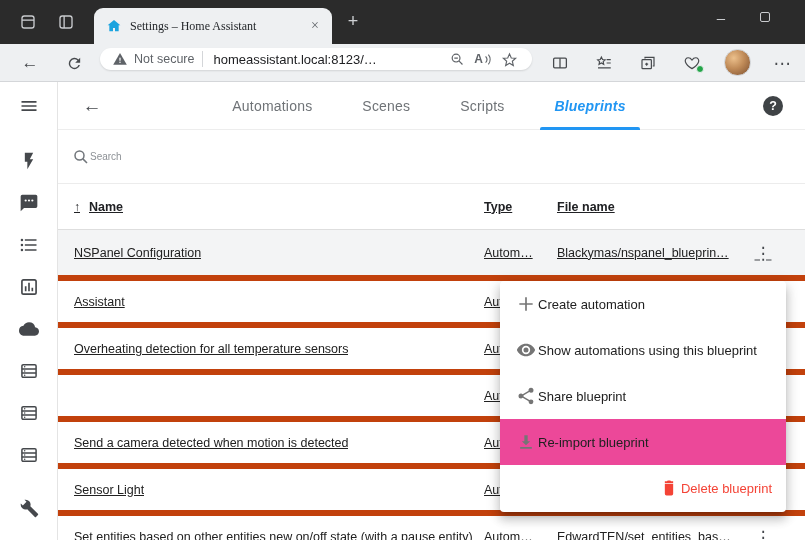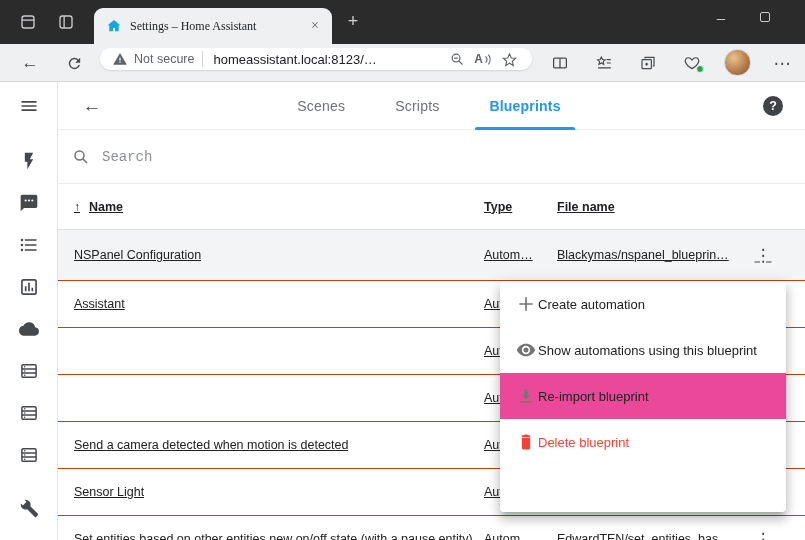--- a/index.html
+++ b/index.html
@@ -33,42 +33,42 @@
   .green-dot { position:absolute; right:2px; bottom:3px; width:8px; height:8px; border-radius:50%; background:#23a549; border:1.5px solid #eef0f2; }
   
   .ha { position:absolute; left:0; top:82px; width:805px; height:458px; background:#fff; }
   .ha-sidebar { position:absolute; left:0; top:0; width:58px; height:100%; border-right:1px solid #e4e4e4; }
   .sb-btn { position:absolute; left:17px; width:24px; height:24px; display:flex; align-items:center; justify-content:center; }
   .ha-main { position:absolute; left:58px; top:0; right:0; bottom:0; }
   .ha-topbar { position:absolute; left:0; top:0; right:0; height:48px; border-bottom:1px solid #ededed; }
   .ha-back { position:absolute; left:22px; top:12px; width:24px; height:24px; font-size:19px; line-height:23px; text-align:center; color:#44474c; }
   .ha-tabs { position:absolute; left:100px; right:105px; top:0; height:48px; display:flex; justify-content:center; gap:22px; }
   .ha-tab { position:relative; display:flex; align-items:center; padding:0 14px; font-size:14px; color:#6f7377; letter-spacing:.2px; }
-  .ha-tab.active { color:#2196f3; font-weight:bold; }
+  .ha-tab.active { color:#2196f3; font-weight:bold;font-style:italic; }
   .tab-underline { position:absolute; left:0; right:0; bottom:0; height:3px; background:#2196f3; border-radius:2px 2px 0 0; }
   .ha-help { position:absolute; right:22px; top:14px; width:20px; height:20px; border-radius:50%; background:#3f4346; color:#fff; font-size:12.5px; font-weight:bold; text-align:center; line-height:20px; }
   .ha-search { position:absolute; left:0; top:48px; right:0; height:54px; border-bottom:1px solid #ececec; display:flex; align-items:center; padding-left:14px; }
-  .search-input { border:none; outline:none; background:transparent; font-family:Liberation Mono, monospace; font-size:14px; color:#202124; margin-left:12px; width:300px; }
+  .search-input { border:none; outline:none; background:transparent; font-family:Liberation Sans, sans-serif; font-size:10px; color:#202124; width:300px; }
   .search-input::placeholder { color:#8d9196; }
   .ha-thead { position:absolute; left:0; top:102px; right:0; height:46px; border-bottom:1px solid #dedede; font-size:12.5px; font-weight:bold; color:#202124; }
   .cell { position:absolute; top:50%; transform:translateY(-50%); white-space:nowrap;text-decoration:underline; }
   .c-name { left:16px; max-width:402px; overflow:hidden; }
   .c-type { left:426px; }
   .c-file { left:499px; max-width:192px; overflow:hidden; }
   .c-kebab { left:693px; width:24px; text-align:center; font-size:17px; color:#44474c; }
   .sort-arrow { font-size:12px; margin-right:9px; color:#202124; }
   .ha-rows { position:absolute; left:0; top:148px; right:0; bottom:0; overflow:hidden; }
-  .row { position:relative; height:47px; border-bottom:1px solid #c2410c; font-size:12.5px; color:#212121; }
+  .row { position:relative; height:47px; border-bottom:6px solid #c2410c; font-size:12.5px; color:#212121; }
   .row.first { height:51px; background:#f3f4f5; }
   
   .ctx-menu { position:absolute; left:500px; top:199px; width:286px; height:231px; background:#fff; border-radius:4px; z-index:10;
     box-shadow:0 5px 5px -3px rgba(0,0,0,.2), 0 8px 10px 1px rgba(0,0,0,.14), 0 3px 14px 2px rgba(0,0,0,.12); overflow:hidden; }
   .mi { height:46px; display:flex; align-items:center; padding:16px 14px; font-size:13px; color:#212121; white-space:nowrap; }
   .mi.hl { background:#ec4899; }
-  .mi.danger { color:#f44336; }
+  .mi.danger { color:#f44336;justify-content:flex-end; }
   .mi-icon { width:24px; height:24px; display:flex; align-items:center; justify-content:center; flex:0 0 auto; }
   svg { display:block; }
 </style>
 </head>
 <body>
 
 <div class="screen">
 
   <div class="titlebar">
     <div class="tb-btn" style="left:14px">
@@ -241,20 +241,23 @@
             <path d="M22.7 19l-9.1-9.1a6 6 0 0 0-7-7.7L9 4.6 4.6 9 2.2 6.6a6 6 0 0 0 7.7 7l9.1 9.1c.4.4 1 .4 1.4 0l2.3-2.3c.4-.4.4-1 0-1.4z" fill="#45484c"></path>
           </svg>
       </div>
     </div>
 
     <div class="ha-main">
 
       <div class="ha-topbar">
         <div class="ha-back">←</div>
         <div class="ha-tabs">
+          <div class="ha-tab">
+              <span>Automations</span>
+            </div>
           <div class="ha-tab">
               <span>Scenes</span>
             </div>
           <div class="ha-tab">
               <span>Scripts</span>
             </div>
           <div class="ha-tab active">
               <span>Blueprints</span>
               <span class="tab-underline"></span>
             </div>
@@ -285,20 +288,21 @@
           <span class="cell c-file">Blackymas/nspanel_blueprin…</span>
           <span class="cell c-kebab">⋮</span>
         </div>
         <div class="row">
           <span class="cell c-name">Assistant</span>
           <span class="cell c-type">Autom…</span>
           <span class="cell c-file"></span>
           <span class="cell c-kebab">⋮</span>
         </div>
         <div class="row">
+          <span class="cell c-name">Overheating detection for all temperature sensors</span>
           <span class="cell c-type">Autom…</span>
           <span class="cell c-file"></span>
           <span class="cell c-kebab">⋮</span>
         </div>
         <div class="row">
           <span class="cell c-type">Autom…</span>
           <span class="cell c-file"></span>
           <span class="cell c-kebab">⋮</span>
         </div>
         <div class="row">
@@ -332,20 +336,28 @@
         <span class="mi-label">Create automation</span>
       </div>
       <div class="mi">
         <span class="mi-icon">
           <svg width="20" height="20" viewBox="0 0 24 24">
               <path d="M12 4.5C7 4.5 2.7 7.6 1 12c1.7 4.4 6 7.5 11 7.5s9.3-3.1 11-7.5c-1.7-4.4-6-7.5-11-7.5zm0 12.5a5 5 0 1 1 0-10 5 5 0 0 1 0 10zm0-8a3 3 0 1 0 0 6 3 3 0 0 0 0-6z" fill="#757575"></path>
             </svg>
         </span>
         <span class="mi-label">Show automations using this blueprint</span>
       </div>
+      <div class="mi">
+        <span class="mi-icon">
+          <svg width="20" height="20" viewBox="0 0 24 24">
+              <path d="M18 16.08c-.76 0-1.44.3-1.96.77L8.91 12.7c.05-.23.09-.46.09-.7s-.04-.47-.09-.7l7.05-4.11c.54.5 1.25.81 2.04.81a3 3 0 0 0 3-3 3 3 0 0 0-3-3 3 3 0 0 0-3 3c0 .24.04.47.09.7L8.04 9.81C7.5 9.31 6.79 9 6 9a3 3 0 0 0-3 3 3 3 0 0 0 3 3c.79 0 1.5-.31 2.04-.81l7.12 4.16c-.05.21-.08.43-.08.65a2.92 2.92 0 1 0 2.92-2.92z" fill="#757575"></path>
+            </svg>
+        </span>
+        <span class="mi-label">Share blueprint</span>
+      </div>
       <div class="mi hl">
         <span class="mi-icon">
           <svg width="20" height="20" viewBox="0 0 24 24">
               <path d="M12 16l-5-5h3V4h4v7h3zM5 18h14v2H5z" fill="#757575"></path>
             </svg>
         </span>
         <span class="mi-label">Re-import blueprint</span>
       </div>
       <div class="mi danger">
         <span class="mi-icon">

